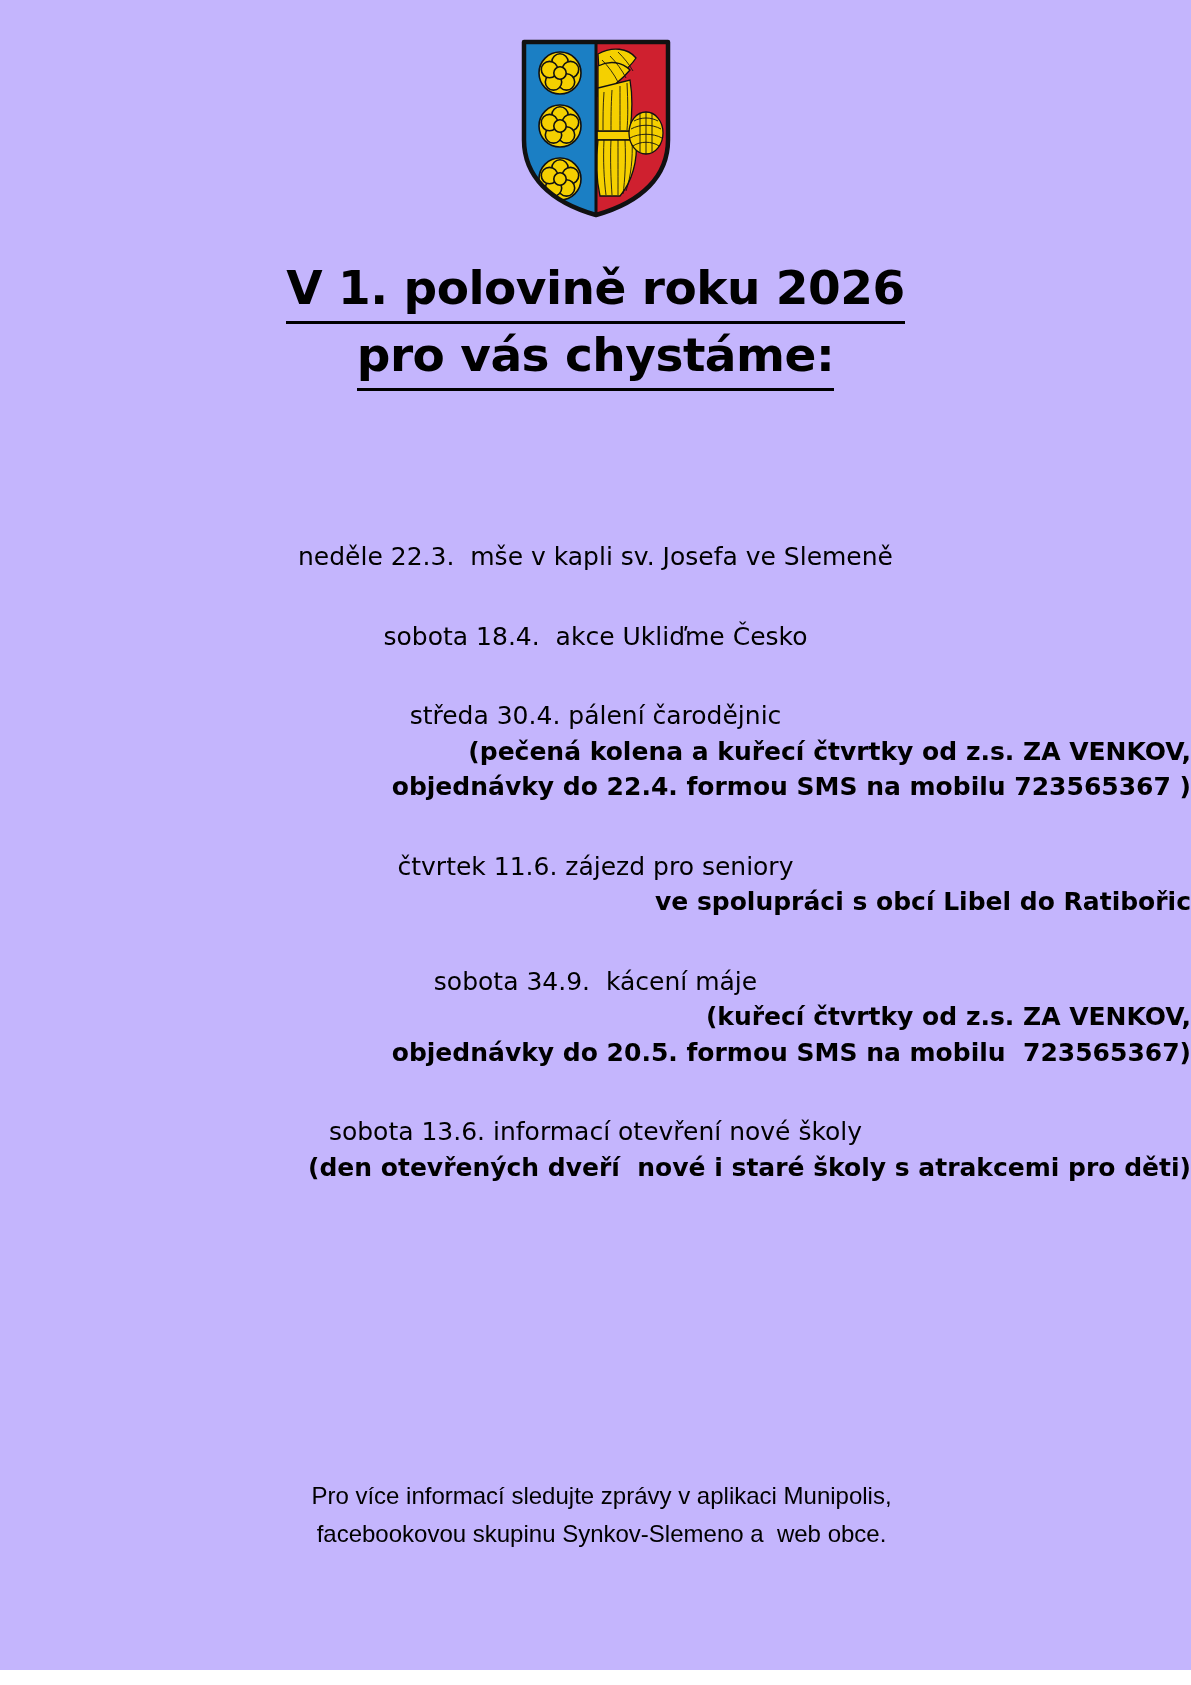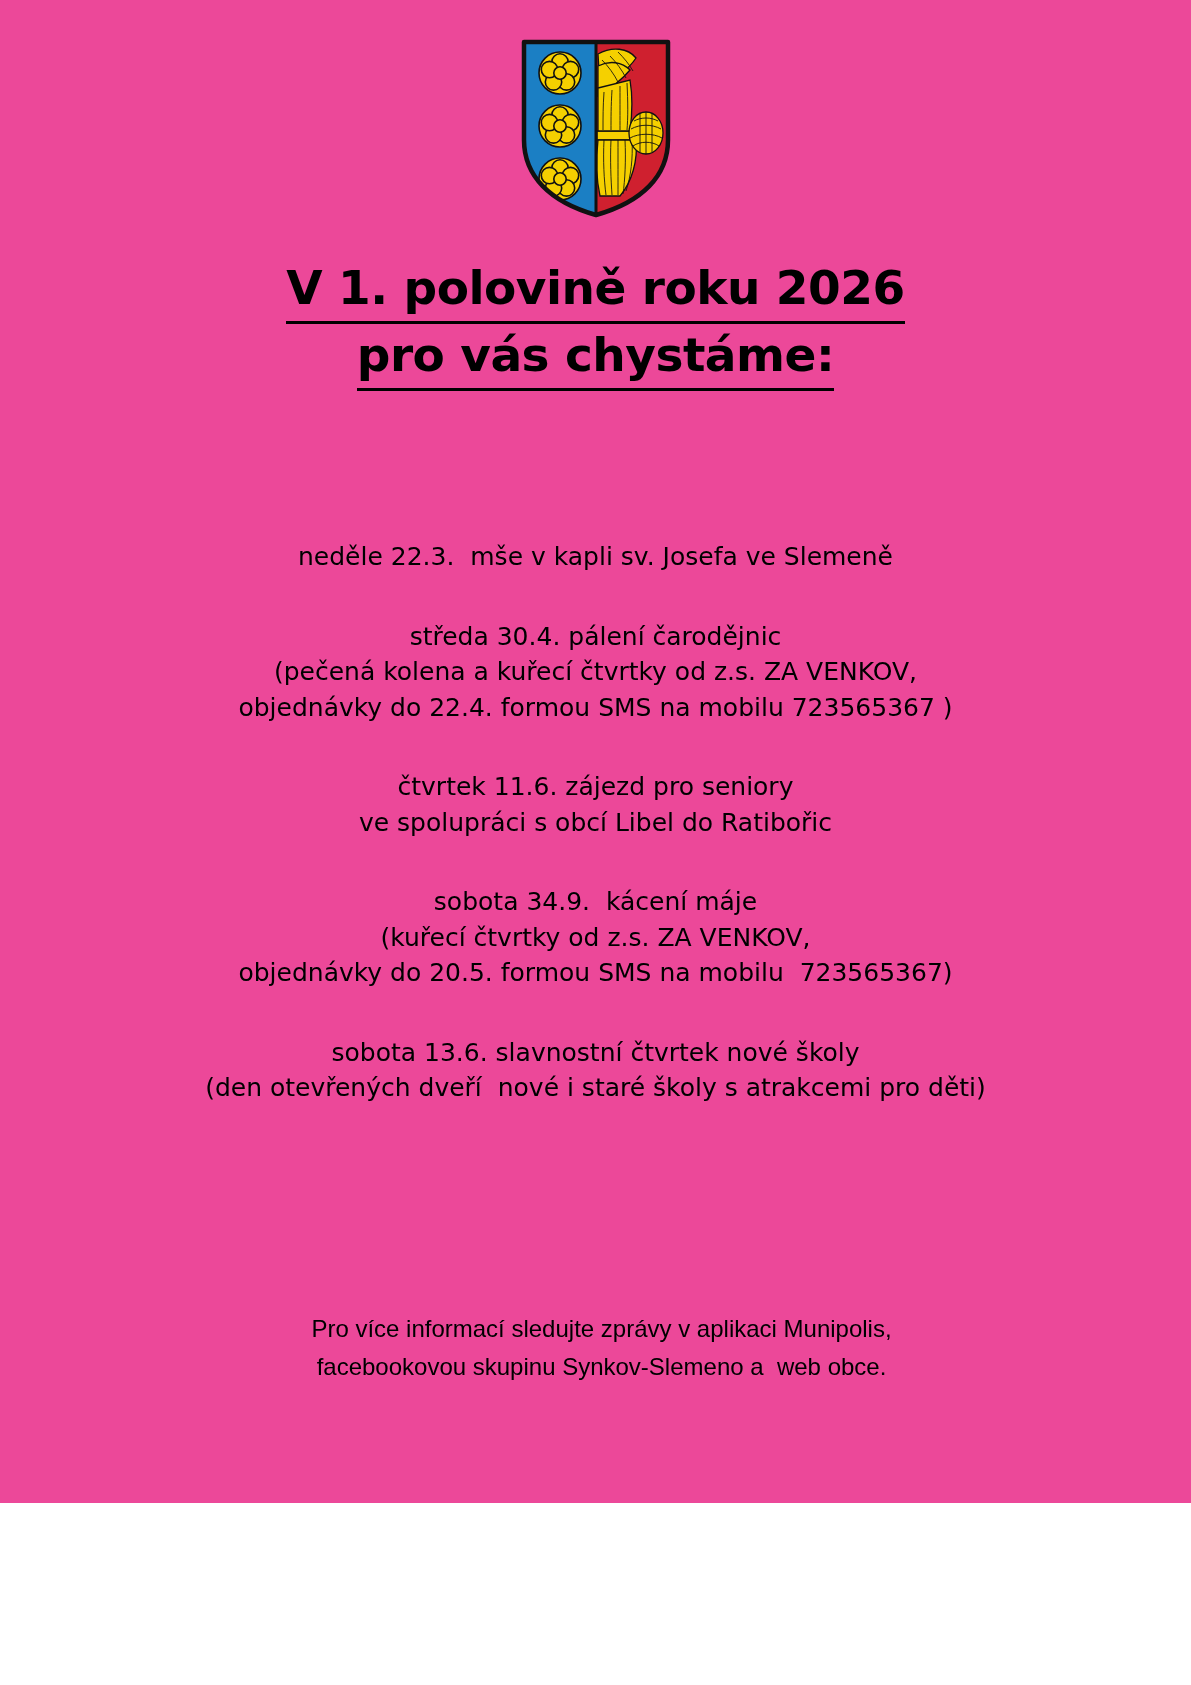--- a/index.html
+++ b/index.html
@@ -13,23 +13,23 @@
     height: 1685px;
     position: relative;
     font-family: "Liberation Sans", sans-serif;
     color: #000000;
     overflow: hidden;
   }
 
   .page {
     position: relative;
     width: 1191px;
-    height: 1503px;
+    height: 1670px;
     box-sizing: border-box;
-    background: #ec4899;
+    background: #c4b5fd;
   }
 
   
   .crest-wrap {
     width: 100%;
     display: flex;
     justify-content: center;
     padding-top: 36px;
   }
   .crest {
@@ -75,23 +75,24 @@
   }
   .event-head .date {
     font-weight: normal;
   }
   .event-head .name {
     font-weight: normal;
   }
   .event-detail {
     font-family: "DejaVu Sans", sans-serif;
     font-size: 25px;
-    font-weight: normal;
+    font-weight: bold;
     line-height: 1.42;
     white-space: pre-wrap;
+    text-align: right;
   }
 
   
   .footer {
     position: absolute;
     left: 12px;
     right: 0;
     bottom: 118px;
     text-align: center;
     font-family: "Liberation Sans", sans-serif;
@@ -198,40 +199,43 @@
     <span class="title-line"><span class="u">V 1. polovině roku 2026</span></span>
     <span class="title-line"><span class="u">pro vás chystáme:</span></span>
   </div>
 
   <div class="events">
 
     <div class="event">
       <div class="event-head"><span class="date">neděle 22.3.  </span><span class="name">mše v kapli sv. Josefa ve Slemeně</span></div>
     </div>
 
+    <div class="event">
+      <div class="event-head"><span class="date">sobota 18.4.  akce </span><span class="name">Ukliďme Česko</span></div>
+    </div>
 
     <div class="event">
       <div class="event-head"><span class="date">středa 30.4. </span><span class="name">pálení čarodějnic</span></div>
       <div class="event-detail">(pečená kolena a kuřecí čtvrtky od z.s. ZA VENKOV,</div>
       <div class="event-detail">objednávky do 22.4. formou SMS na mobilu 723565367 )</div>
     </div>
 
     <div class="event">
       <div class="event-head"><span class="date">čtvrtek 11.6. </span><span class="name">zájezd pro seniory</span></div>
       <div class="event-detail">ve spolupráci s obcí Libel do Ratibořic</div>
     </div>
 
     <div class="event">
       <div class="event-head"><span class="date">sobota 34.9.  </span><span class="name">kácení máje</span></div>
       <div class="event-detail">(kuřecí čtvrtky od z.s. ZA VENKOV,</div>
       <div class="event-detail">objednávky do 20.5. formou SMS na mobilu  723565367)</div>
     </div>
 
     <div class="event">
-      <div class="event-head"><span class="date">sobota 13.6. </span><span class="name">slavnostní čtvrtek nové školy</span></div>
+      <div class="event-head"><span class="date">sobota 13.6. </span><span class="name">informací otevření nové školy</span></div>
       <div class="event-detail">(den otevřených dveří  nové i staré školy s atrakcemi pro děti)</div>
     </div>
 
   </div>
 
   <div class="footer">
     <span class="footer-line">Pro více informací sledujte zprávy v aplikaci Munipolis,</span>
     <span class="footer-line">facebookovou skupinu Synkov-Slemeno a  web obce.</span>
   </div>
 

